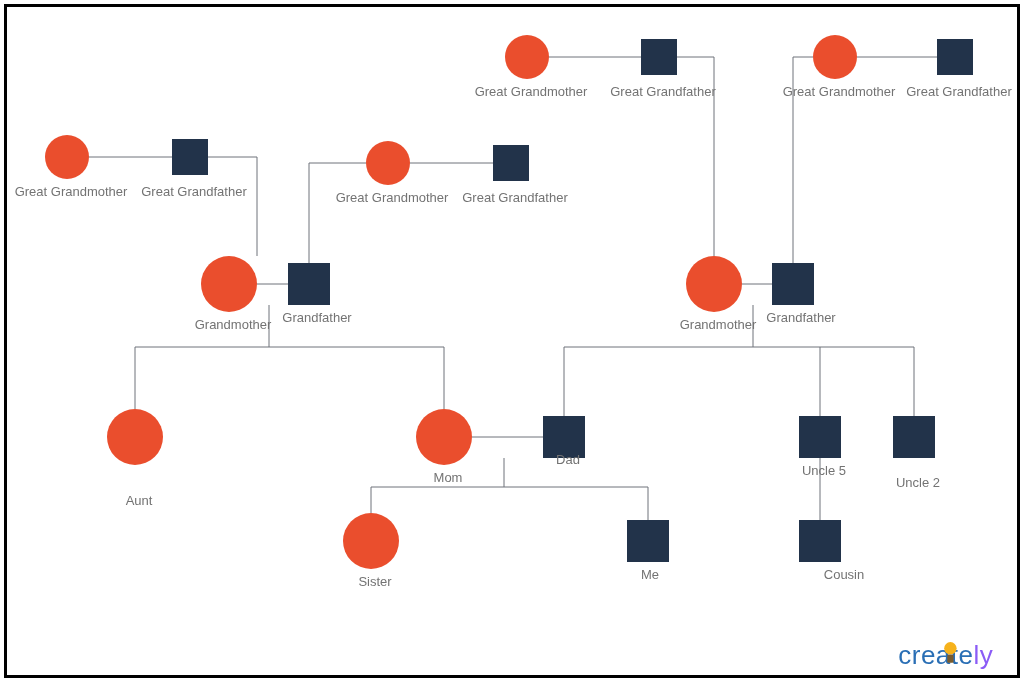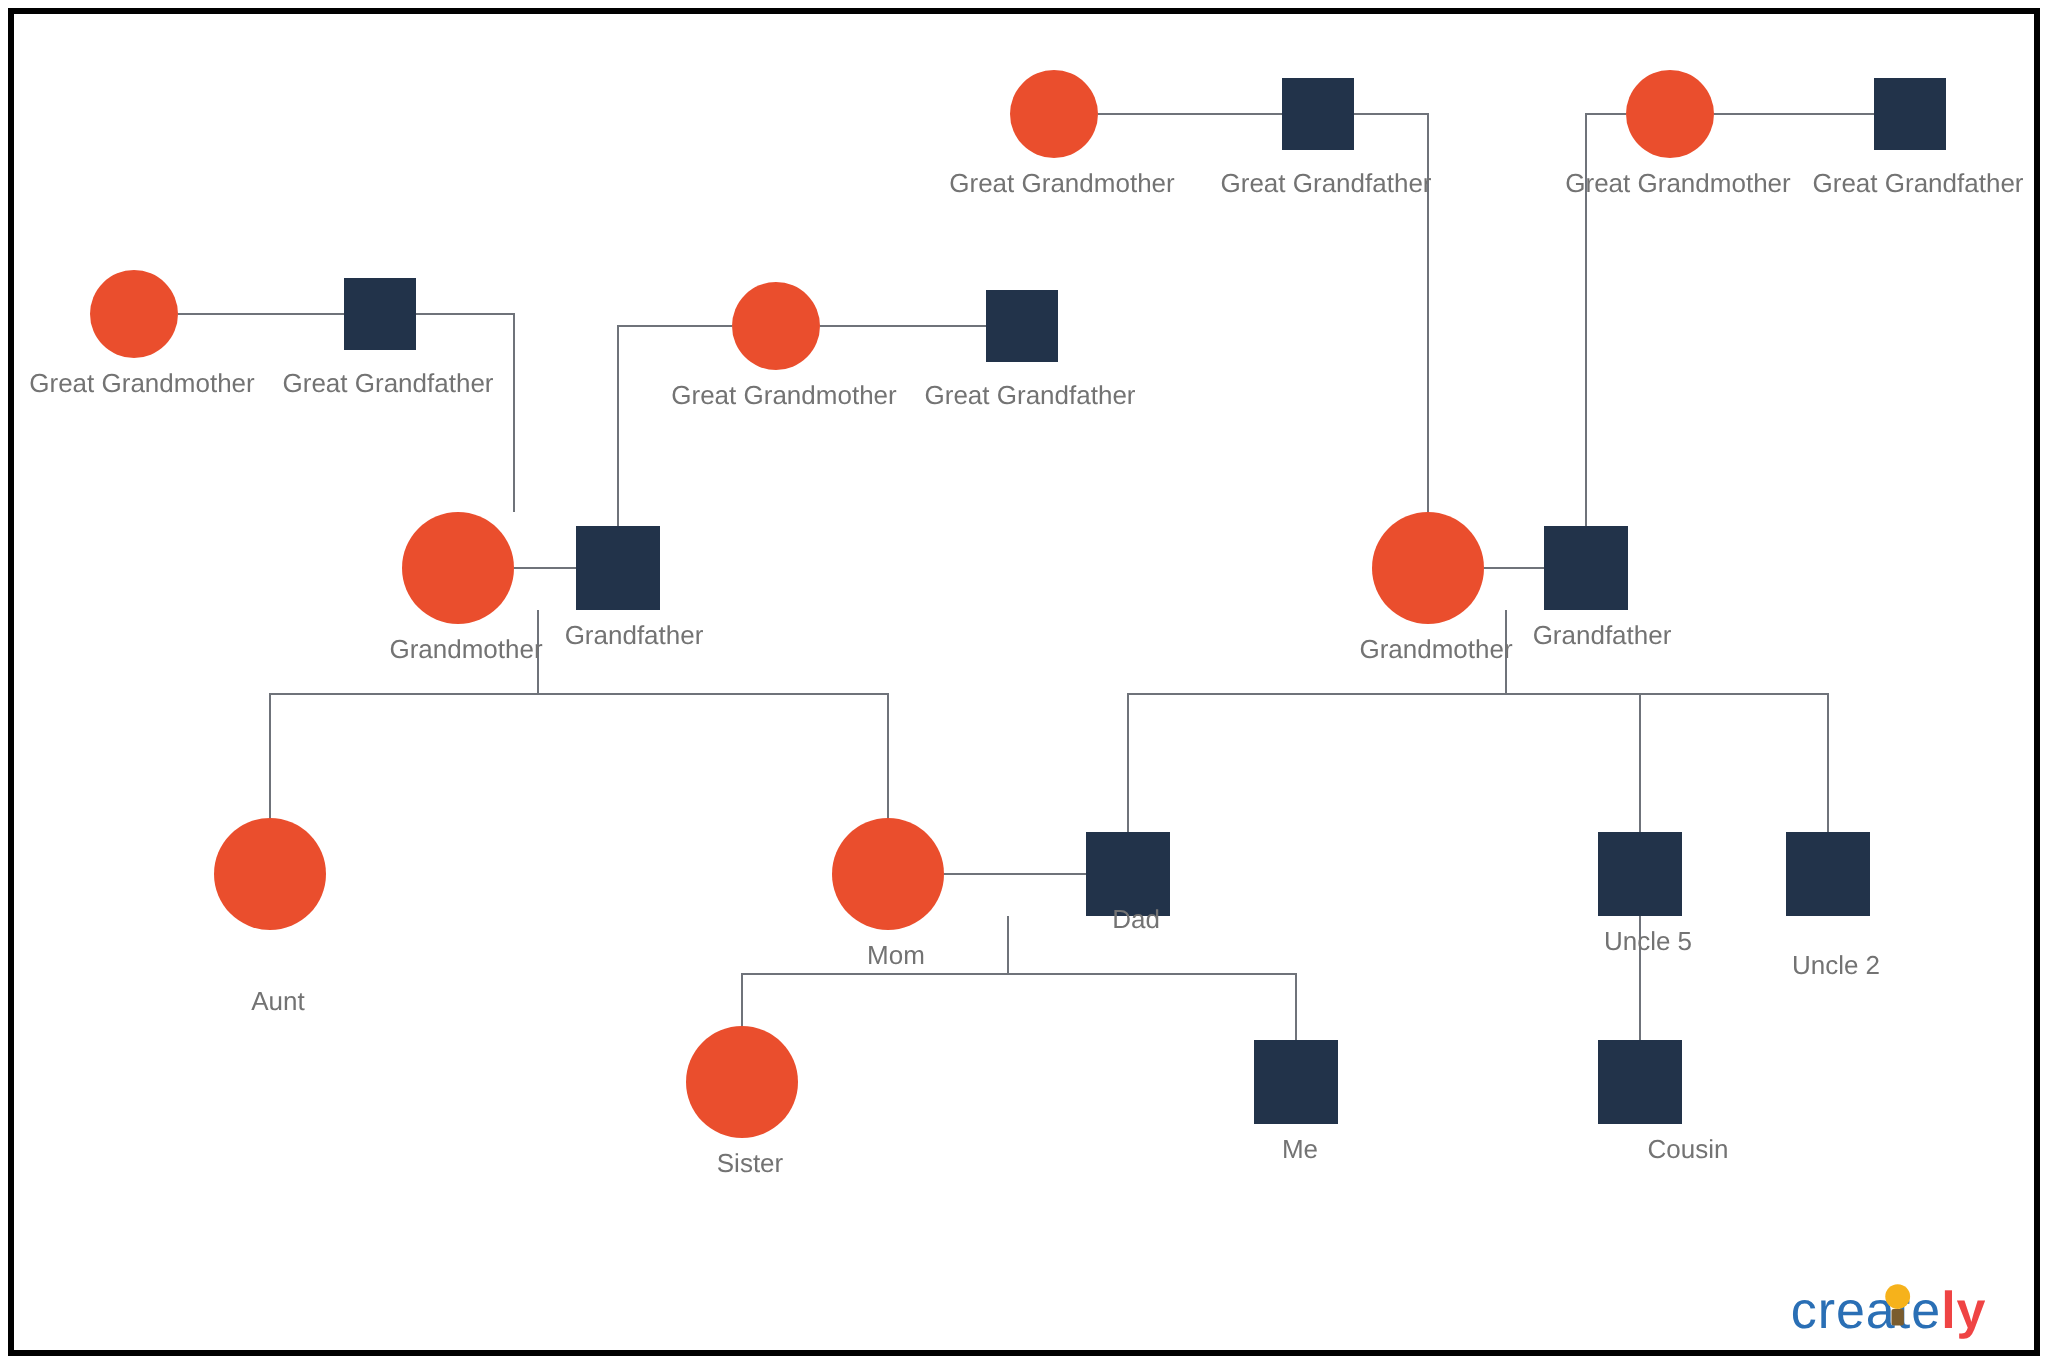--- a/index.html
+++ b/index.html
@@ -60,21 +60,21 @@
     text-align: right;
     color: #888;
     font-size: 12px;
   }
   .brand {
     font-size: 26px;
     letter-spacing: 0.5px;
     margin-bottom: -2px;
   }
   .brand .c1 { color: #2a6fb5; font-weight: 400; }
-  .brand .c2 { color: #ef4444; font-weight: 700; margin-top: 28px; }
+  .brand .c2 { color: #8b5cf6; font-weight: 400; margin-top: 28px; }
   .bulb {
     display: inline-block;
     vertical-align: top;
     margin-left: 2px;
     margin-top: -6px;
   }
 </style>
 </head>
 <body>
 

